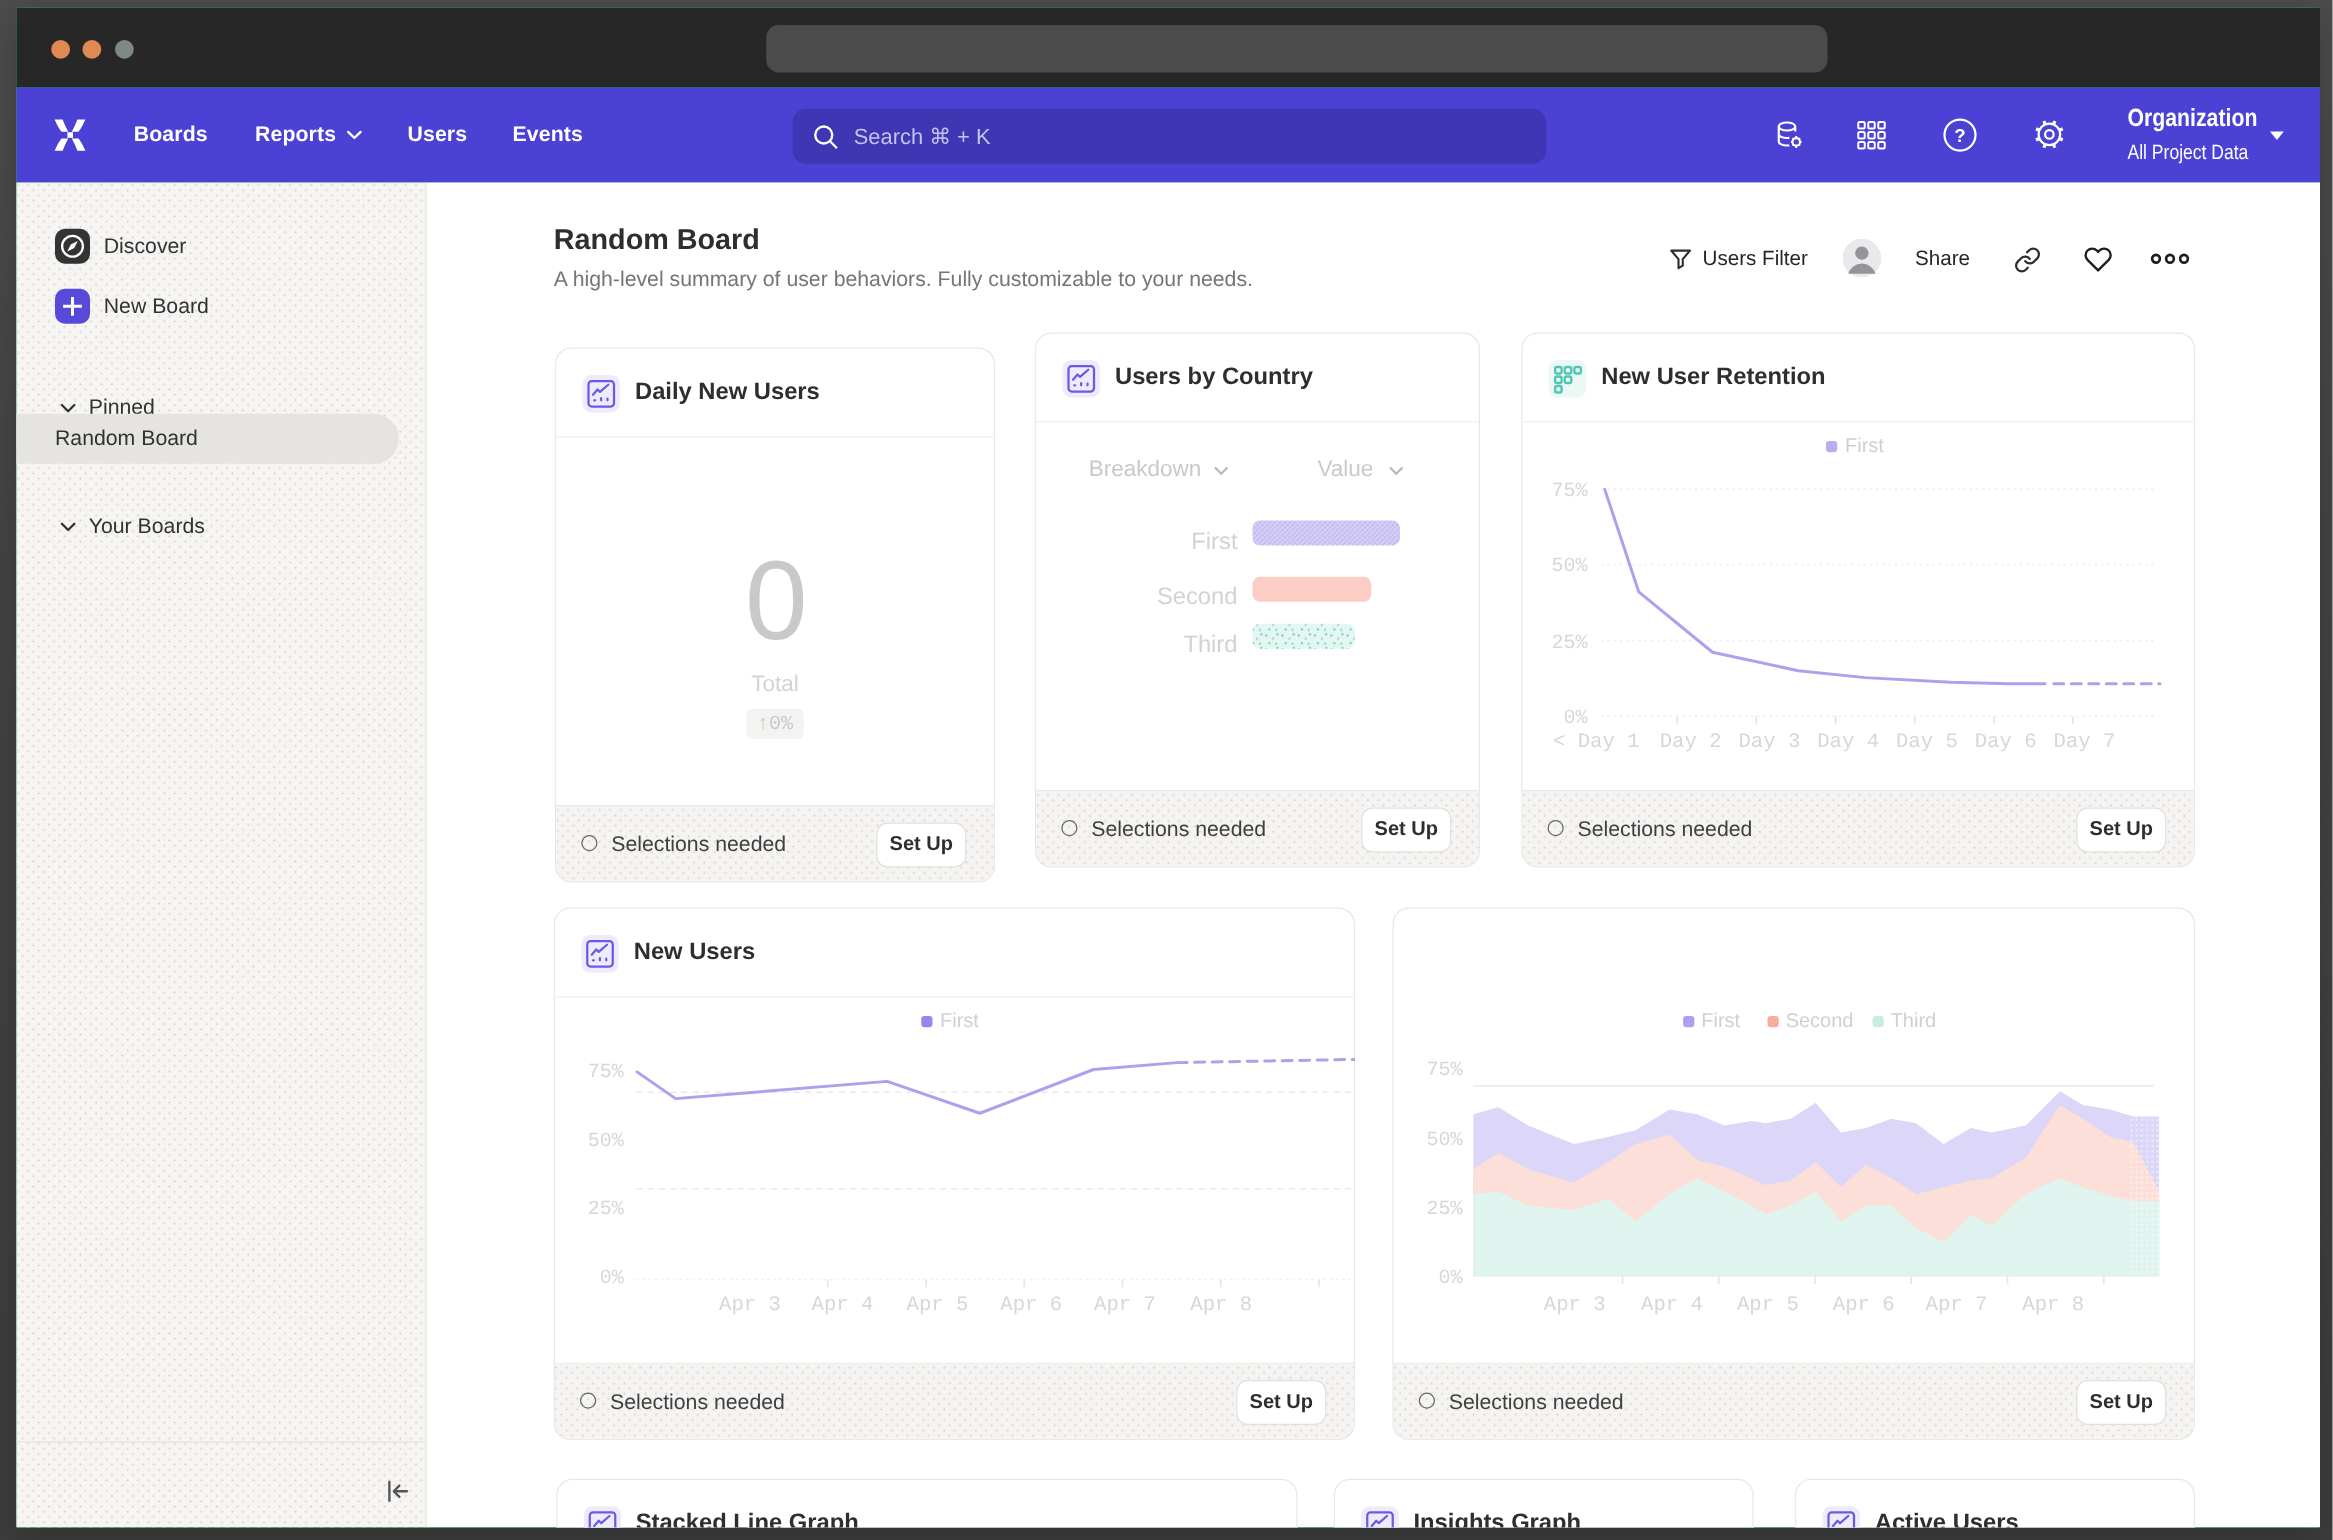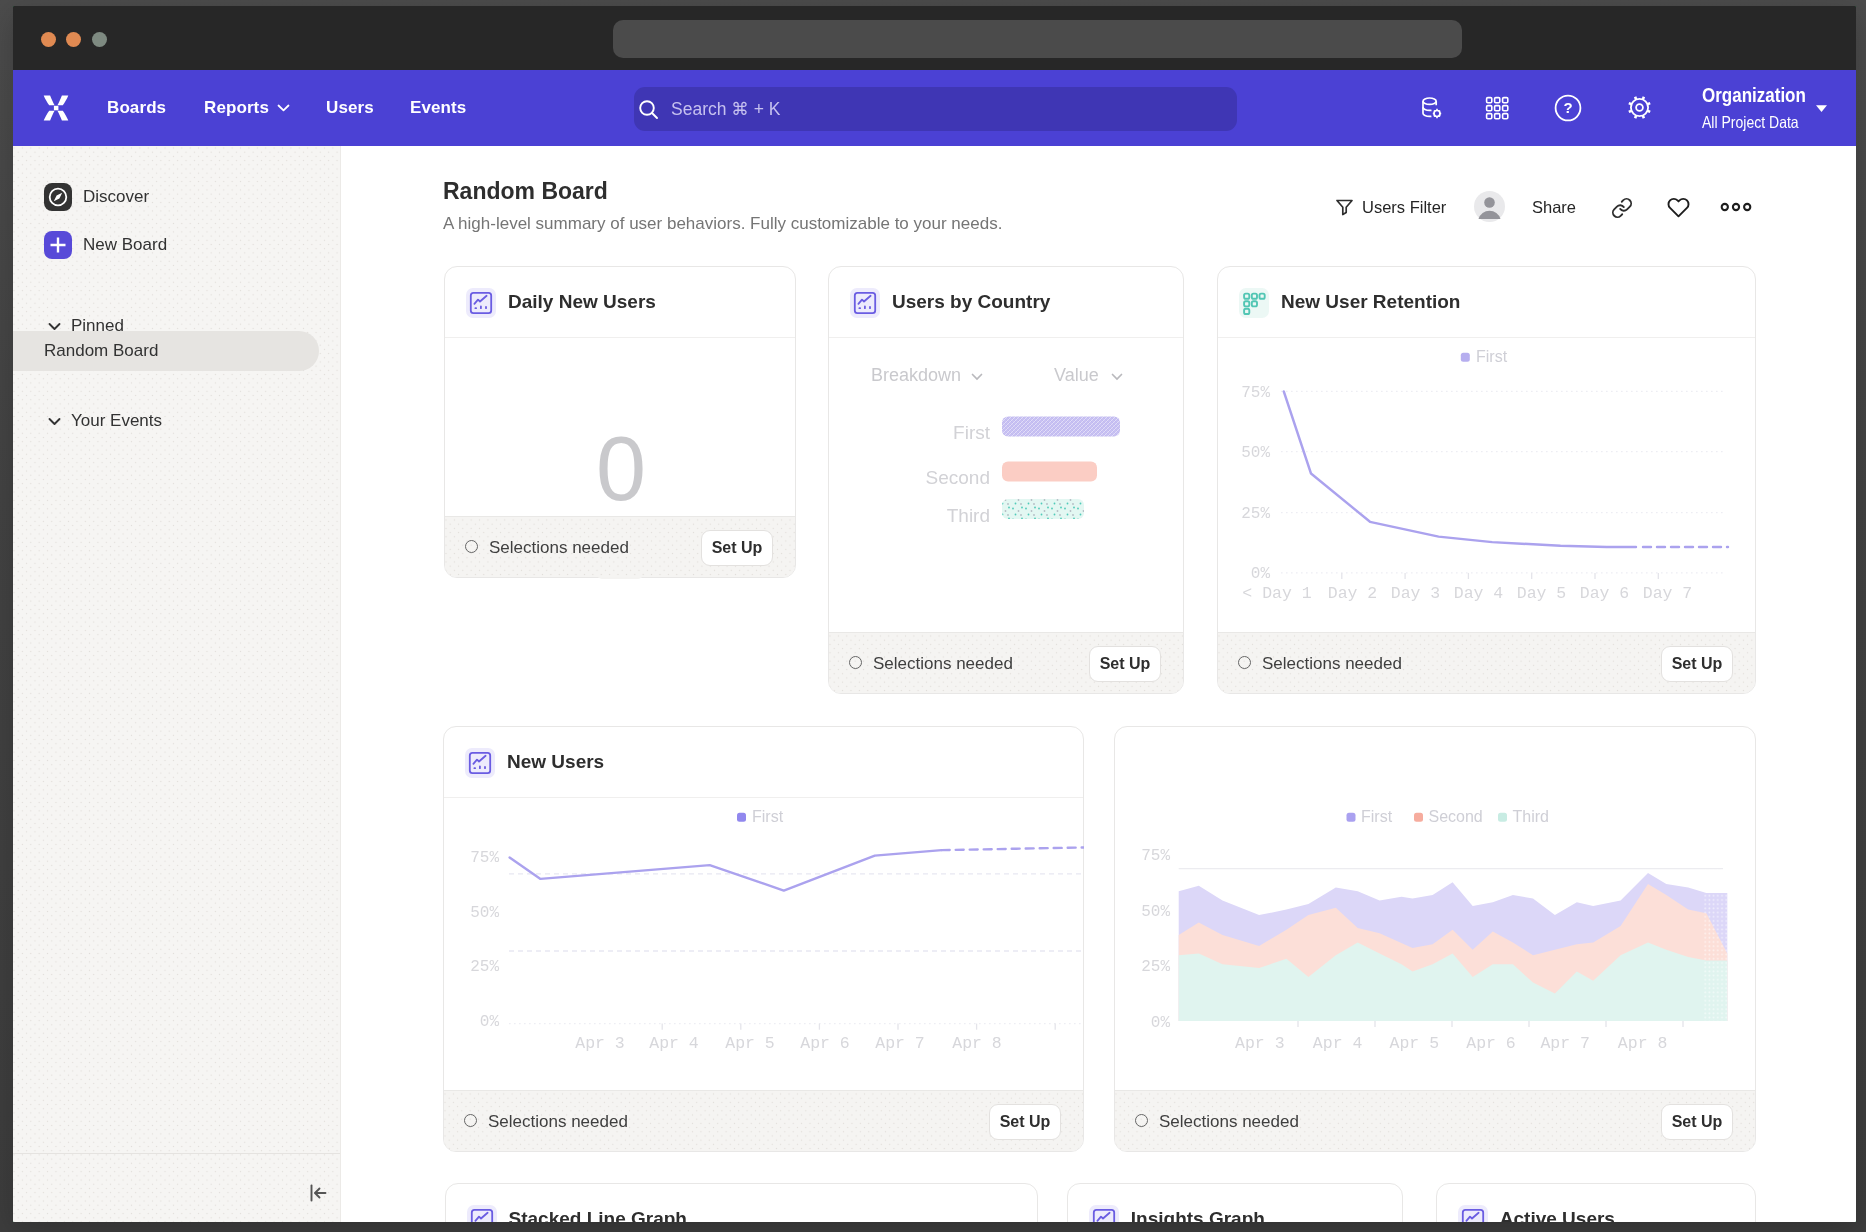--- a/index.html
+++ b/index.html
@@ -2,21 +2,21 @@
 <html><head><meta charset="utf-8"><style>
 *{margin:0;padding:0;box-sizing:border-box}
 html,body{width:1866px;height:1232px;overflow:hidden}
 body{background:linear-gradient(180deg,#4c4c4c 0%,#434343 40%,#3d3d3d 100%);font-family:"Liberation Sans",sans-serif;position:relative}
 .win{position:absolute;left:13px;top:6px;width:1843px;height:1216px;background:#22c55e;border-radius:1px;overflow:hidden;box-shadow:0 8px 30px rgba(0,0,0,.2)}
 .titlebar{position:absolute;left:0;top:0;width:100%;height:64px;background:#272727}
 .dot{position:absolute;width:15px;height:15px;border-radius:50%;top:26px}
 .urlbar{position:absolute;left:600px;top:14px;width:849px;height:38px;background:#4b4b4b;border-radius:10px}
 .nav{position:absolute;left:0;top:64px;width:100%;height:76px;background:#4b41d4;color:#fff}
 .nav-item{position:absolute;top:0;height:76px;display:flex;align-items:center;font-size:17px;font-weight:600;color:#fff;letter-spacing:.1px}
-.search{position:absolute;left:621px;top:17px;width:603px;height:44px;background:#3f36b4;border-radius:11px;display:flex;align-items:center;padding-left:4px}
+.search{position:absolute;left:621px;top:17px;width:603px;height:44px;background:#3f36b4;border-radius:11px;display:flex;align-items:center;padding-left:16px}
 .search span{color:#c6c1ef;font-size:17.5px;margin-left:12px;font-weight:400}
 .sidebar{position:absolute;left:0;top:140px;width:328px;height:1076px;background:#f6f5f3;border-right:1px solid #eceae7;
  background-image:radial-gradient(circle,#e0ddd8 .78px,transparent .95px),radial-gradient(circle,#e0ddd8 .78px,transparent .95px);background-size:8.4px 8.4px;background-position:1px 2px,5.2px 6.2px}
 .srow{position:absolute;left:0;width:100%;height:28px;display:flex;align-items:center}
 .sicon{width:28px;height:28px;border-radius:8px;position:absolute;left:31px}
 .stext{position:absolute;left:70px;font-size:17px;font-weight:500;color:#323232}
 .shead{position:absolute;left:58px;font-size:17px;font-weight:500;color:#323232}
 .pill{position:absolute;left:0;top:185px;width:306px;height:40px;background:#e6e4e1;border-radius:0 20px 20px 0;display:flex;align-items:center}
 .pill span{margin-left:31px;font-size:17px;color:#323232}
 .main{position:absolute;left:328px;top:140px;width:1515px;height:1076px;background:#fff}
@@ -143,21 +143,21 @@
         </svg>
 <div class="shead">Pinned</div>
       </div>
 <div class="pill">
         <span>Random Board</span>
       </div>
 <div class="srow" style="top:261px">
 <svg style="position:absolute;left:35px" width="13" height="9" viewBox="0 0 13 9">
           <polyline points="1.5,2 6.5,7 11.5,2" fill="none" stroke="#333" stroke-width="1.9" stroke-linecap="round" stroke-linejoin="round"></polyline>
         </svg>
-<div class="shead">Your Events</div>
+<div class="shead">Your Boards</div>
       </div>
 <div style="position:absolute;left:0;top:1007px;width:100%;height:1px;background:#e5e3e0"></div>
 <svg style="position:absolute;left:294px;top:1036px" width="22" height="22" viewBox="0 0 22 22" fill="none" stroke="#555" stroke-width="1.9" stroke-linecap="round" stroke-linejoin="round">
 <path d="M4.5 3.5v15"></path>
         <path d="M18.5 11H8.5"></path>
         <path d="M12.5 6.5 L8 11l4.5 4.5"></path>
       </svg>
 </div>
 <div class="main">
 <div style="position:absolute;left:102px;top:32px;font-size:23px;font-weight:700;color:#2e2e2e">Random Board</div>
@@ -179,21 +179,21 @@
 <svg style="position:absolute;left:1326px;top:50px" width="23" height="23" viewBox="0 0 24 24" fill="none" stroke="#1e1e1e" stroke-width="2" stroke-linejoin="round">
         <path d="M20.84 4.61a5.5 5.5 0 0 0-7.78 0L12 5.67l-1.06-1.06a5.5 5.5 0 0 0-7.78 7.78l1.06 1.06L12 21.23l7.78-7.78 1.06-1.06a5.5 5.5 0 0 0 0-7.78z"></path>
       </svg>
 <svg style="position:absolute;left:1379px;top:56px" width="32" height="10" viewBox="0 0 32 10">
         <g fill="none" stroke="#1e1e1e" stroke-width="2.1">
           <circle cx="4.8" cy="5" r="3.1"></circle>
           <circle cx="16" cy="5" r="3.1"></circle>
           <circle cx="27.2" cy="5" r="3.1"></circle>
         </g>
       </svg>
-<div class="card" style="left:103px;top:120px;width:352px;height:312px">
+<div class="card" style="left:103px;top:132px;width:352px;height:428px">
 <div class="chead">
           <div class="cicon">
             <svg width="30" height="30" viewBox="0 0 30 30">
 <rect x="4.8" y="4.8" width="20.4" height="20.4" rx="2.6" fill="none" stroke="#6a5ce2" stroke-width="1.8"></rect>
 <polyline points="8.4,15.8 12,11.6 14,13.5 20.6,7.8" fill="none" stroke="#6a5ce2" stroke-width="1.8" stroke-linecap="round" stroke-linejoin="round"></polyline>
 <g stroke="#6a5ce2" stroke-width="1.8" stroke-linecap="round">
                 <path d="M9.4 20.2h.7"></path>
                 <path d="M14.9 18.4v1.8"></path>
                 <path d="M20 18.9v1.3"></path>
               </g>

